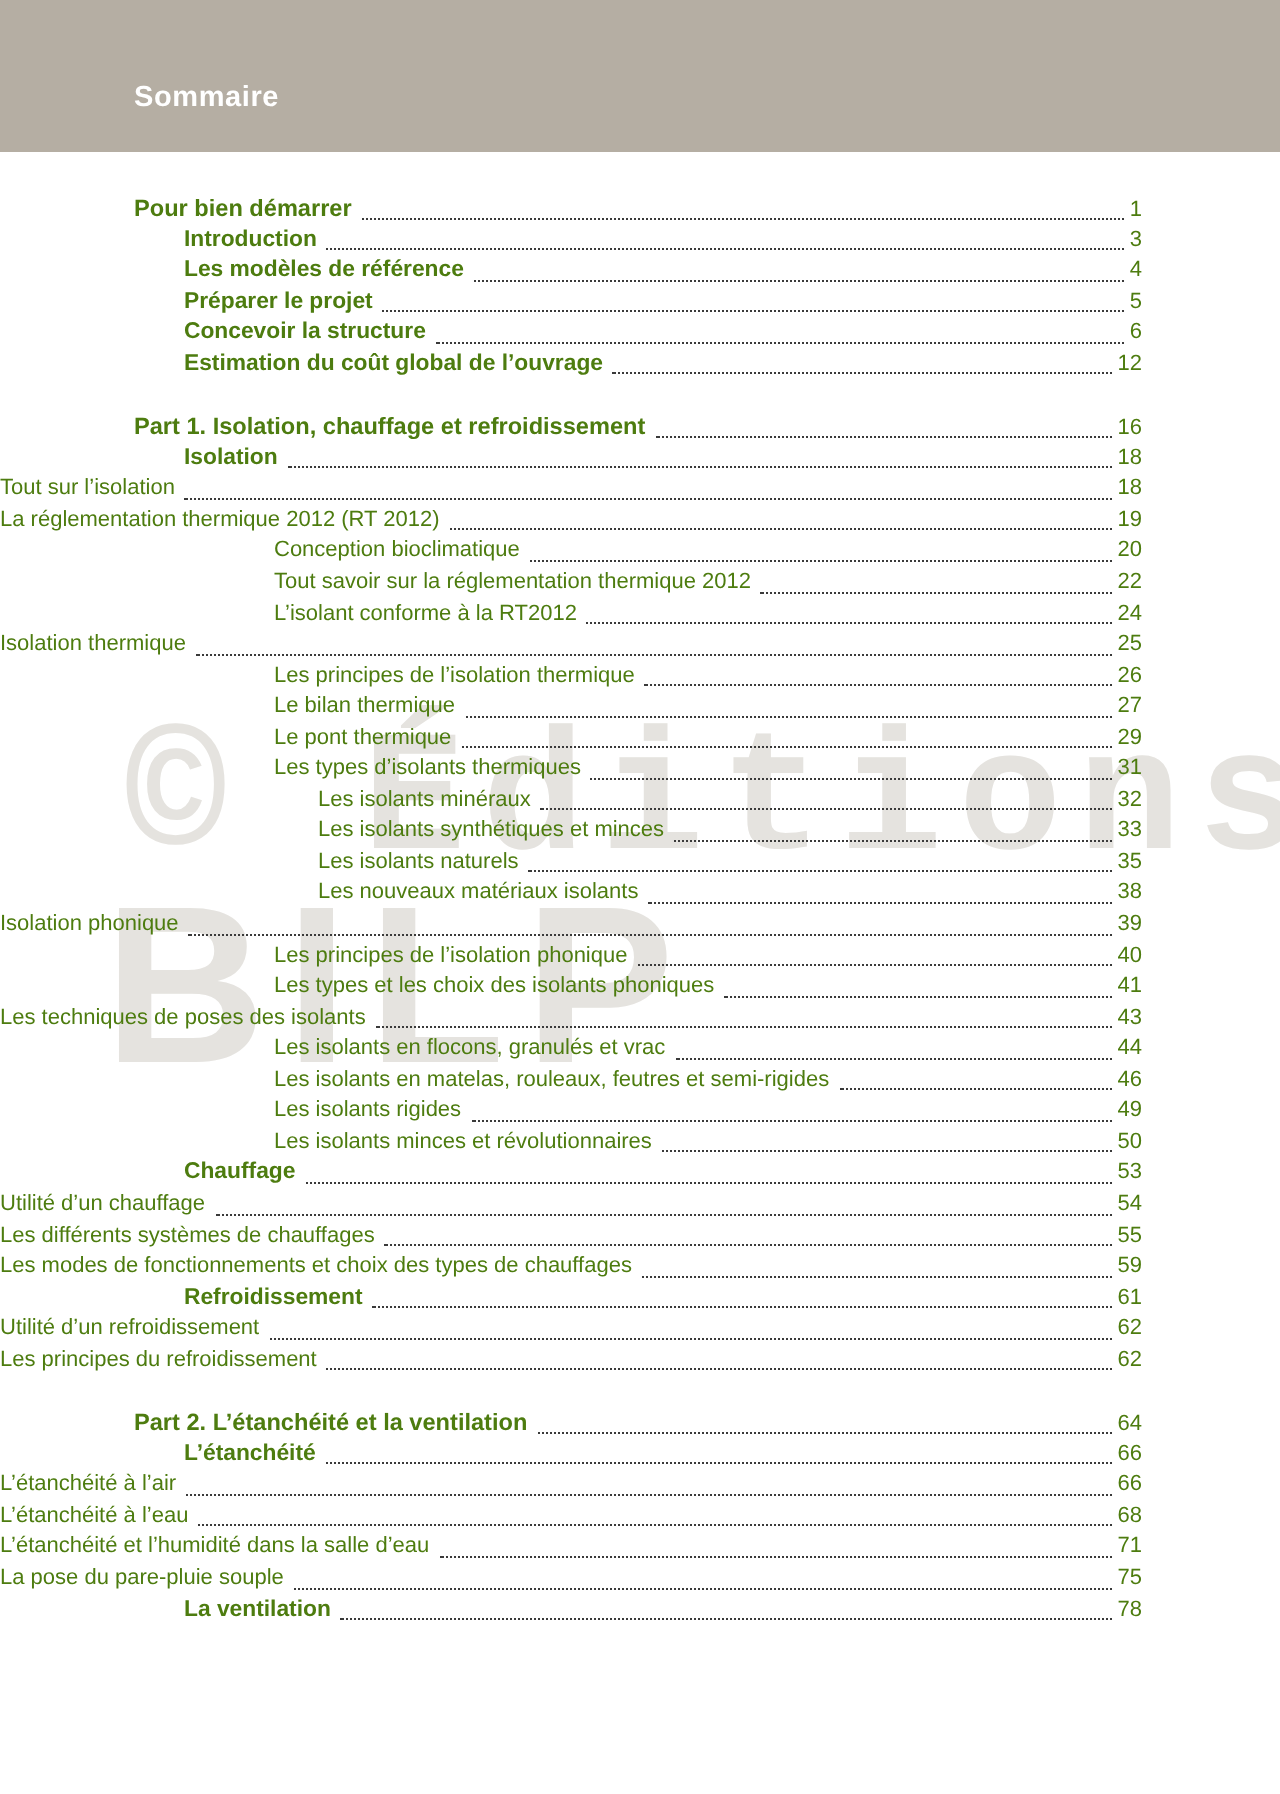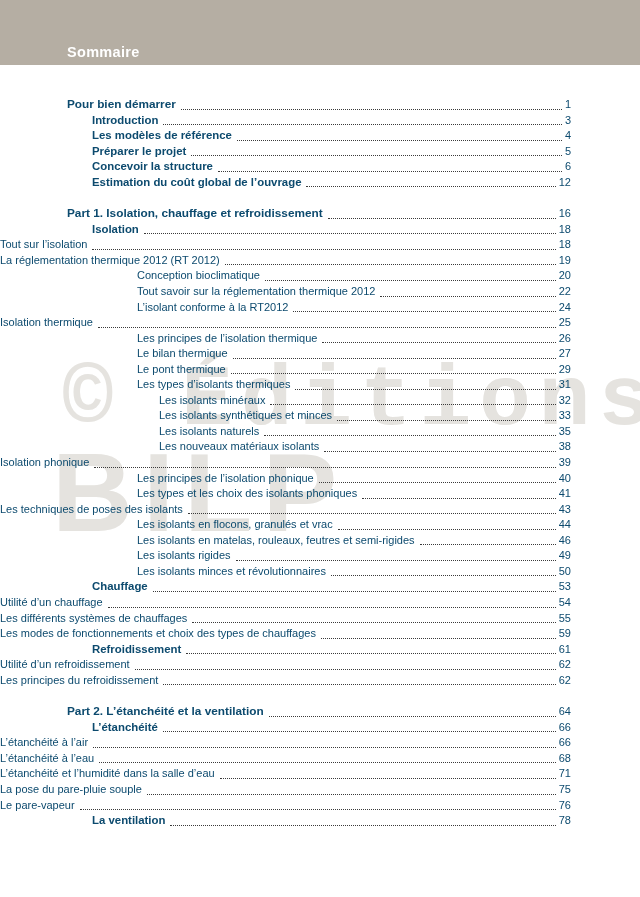--- a/index.html
+++ b/index.html
@@ -5,24 +5,24 @@
   html,body{margin:0;padding:0;}
   body{
     width:640px;height:897px;
     background:#ffffff;
     font-family:"Liberation Sans","DejaVu Sans",sans-serif;
     color:#161616;
     position:relative;
     overflow:hidden;
   }
   .band{
-    position:absolute;top:0;left:0;width:640px;height:65px;
+    position:absolute;top:0;left:0;width:640px;height:76px;
     box-sizing:border-box;
     display:flex;align-items:flex-end;
-    padding:0 0 5px 67px;
+    padding:0 0 19px 67px;
     z-index:2;
   }
   .band .title{
     color:#ffffff;font-weight:bold;font-size:14.5px;letter-spacing:0.3px;
   }
   .watermark{
     position:absolute;z-index:0;left:0;top:0;width:640px;height:897px;
     pointer-events:none;font-weight:bold;
   }
   .wm1{
@@ -65,21 +65,21 @@
 
 <header class="band" style="background: rgb(181, 174, 163);">
   <span class="title" style="color: rgb(255, 255, 255);">Sommaire</span>
 </header>
 
 <div class="watermark" style="color: rgb(229, 227, 223);">
   <div class="wm1">© Éditions</div>
   <div class="wm2">BILP</div>
 </div>
 
-<main class="toc" style="color: #0c4a6e;">
+<main class="toc" style="color: #4d7c0f;">
     <div class="block">
       <div class="row lv0 part">
         <span class="label">Pour bien démarrer</span>
         <span class="leader"></span>
         <span class="page">1</span>
       </div>
       <div class="row lv1 section">
         <span class="label">Introduction</span>
         <span class="leader"></span>
         <span class="page">3</span>
@@ -286,24 +286,19 @@
       <div class="row lv2 plain">
         <span class="label">L’étanchéité et l’humidité dans la salle d’eau</span>
         <span class="leader"></span>
         <span class="page">71</span>
       </div>
       <div class="row lv2 plain">
         <span class="label">La pose du pare-pluie souple</span>
         <span class="leader"></span>
         <span class="page">75</span>
       </div>
-      <div class="row lv2 plain">
-        <span class="label">Le pare-vapeur</span>
-        <span class="leader"></span>
-        <span class="page">76</span>
-      </div>
       <div class="row lv1 section">
         <span class="label">La ventilation</span>
         <span class="leader"></span>
         <span class="page">78</span>
       </div>
     </div>
   </main>
 
 </body></html>

